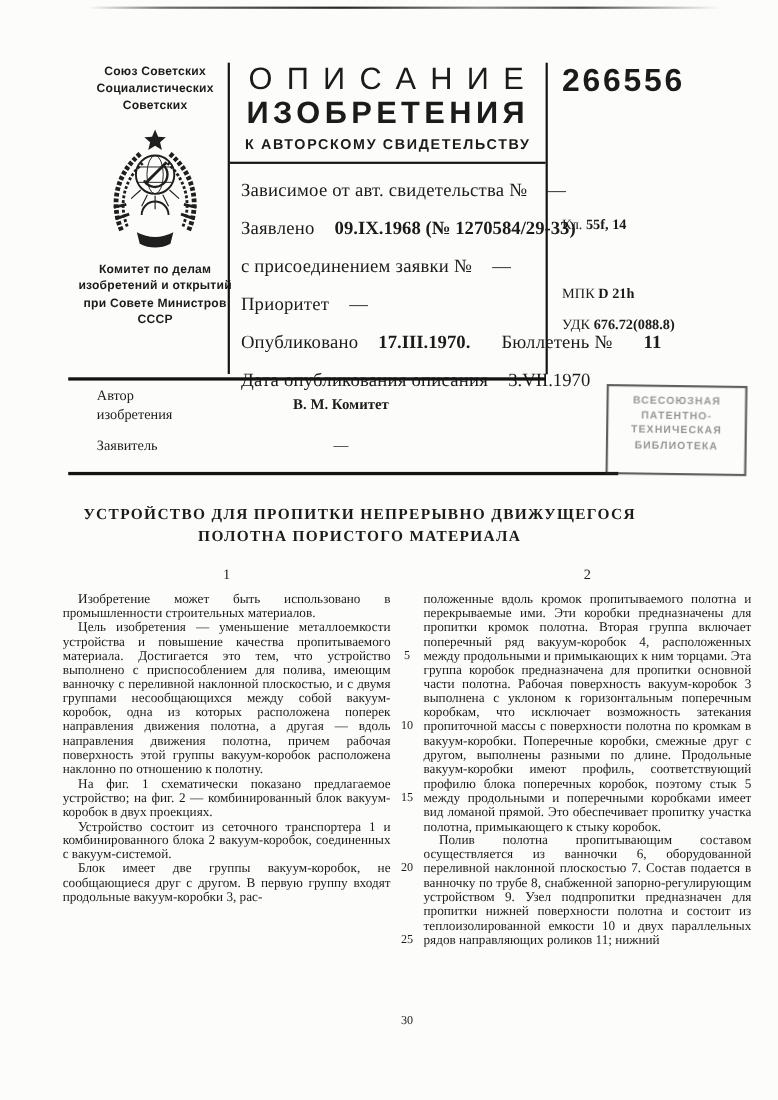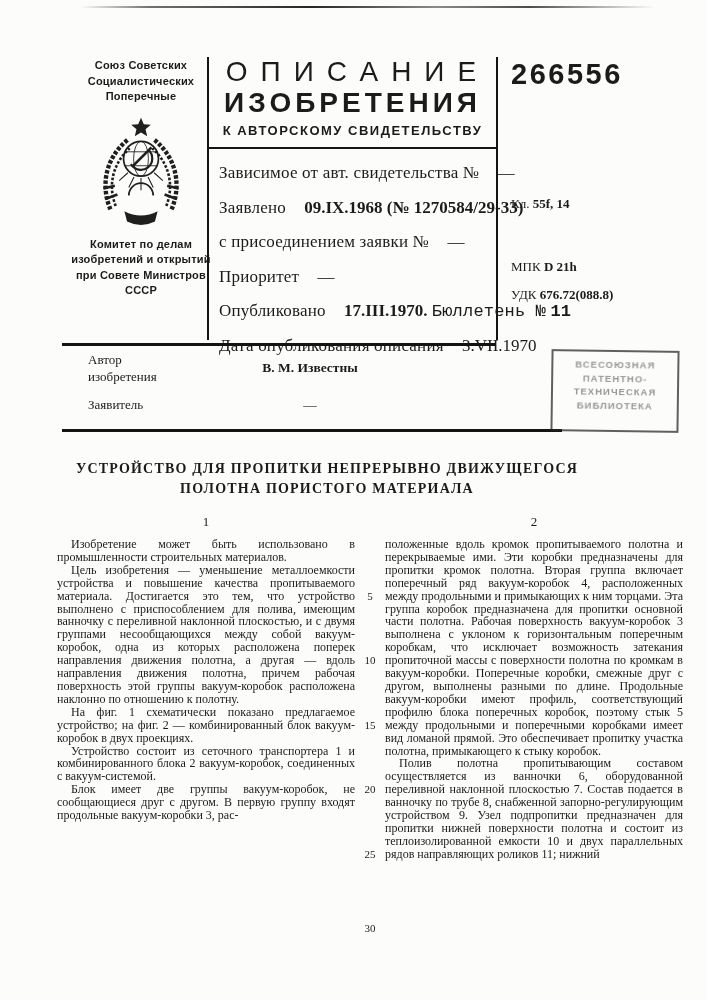--- a/index.html
+++ b/index.html
@@ -20,21 +20,21 @@
   .vrule.left{left:207px;}
   .vrule.right{left:496px;}
   .hdr-center{position:absolute;left:209px;top:56px;width:287px;}
   .t1{font-weight:normal;font-size:28px;line-height:31px;letter-spacing:13px;text-align:center;margin-left:10px;}
   .t2{font-weight:bold;font-size:28px;line-height:31px;letter-spacing:4px;text-align:center;}
   .t3{font-weight:bold;font-size:13px;letter-spacing:1.5px;text-align:center;margin-top:5px;padding-bottom:9px;border-bottom:2.5px solid #141414;}
   .fields{padding:14px 0 0 10px;}
   .field{font-size:17px;margin:0 0 14.5px 0;white-space:nowrap;}
   .field .lbl{letter-spacing:.2px;}
   .field .val{margin-left:14px;}
-  .field .val2{margin-left:0;font-family:Liberation Mono, monospace;}
+  .field .val2{margin-left:24px;}
   .bold{font-weight:bold;}
   .hdr-right{position:absolute;left:498px;top:56px;width:177px;}
   .patent-number{font-weight:bold;font-size:29px;letter-spacing:2.5px;margin:2px 0 0 13px;}
   .side-field{position:absolute;left:13px;font-size:13px;white-space:nowrap;}
   .side-kl{top:140px;}
   .side-mpk{top:203px;}
   .side-udk{top:231px;}
   
   .hrule{position:absolute;height:2.5px;background:#141414;}
   .hrule.top{left:62px;top:343px;width:434px;}
@@ -67,21 +67,21 @@
 <body>
 
 <div class="page">
 
   <div class="scan-line"></div>
 
   <div class="hdr-left sans">
     <div class="country">
       <div>Союз Советских</div>
       <div>Социалистических</div>
-      <div>Поперечные</div>
+      <div>Советских</div>
     </div>
     <div class="emblem-wrap">
       <svg width="96" height="112" viewBox="0 0 110 128" aria-hidden="true">
         <g fill="none" stroke="#1f1f1f">
           <path d="M55 3 l3.2 7.4 8 .6 -6 5.3 1.9 7.9 -7.1 -4.3 -7.1 4.3 1.9 -7.9 -6 -5.3 8 -.6 z" fill="#1f1f1f" stroke="none"></path>
           <circle cx="55" cy="50" r="20" stroke-width="2"></circle>
           <ellipse cx="55" cy="50" rx="8.5" ry="20" stroke-width="1"></ellipse>
           <path d="M36.5 42 h37 M36.5 58 h37" stroke-width="1"></path>
           <path d="M45 59 L67 37" stroke-width="3"></path>
           <path d="M63.5 40 a13 13 0 1 1 -20 16" stroke-width="2.5"></path>
@@ -157,21 +157,21 @@
     </div>
   </div>
 
   <div class="hrule top"></div>
   <div class="hrule bottom"></div>
 
   <div class="party-lbl author">
     <div>Автор</div>
     <div>изобретения</div>
   </div>
-  <div class="party-val author">В. М. Известны</div>
+  <div class="party-val author">В. М. Комитет</div>
   <div class="party-lbl applicant">Заявитель</div>
   <div class="party-val applicant">—</div>
 
   <div class="stamp">
     <div>ВСЕСОЮЗНАЯ</div>
     <div>ПАТЕНТНО-</div>
     <div>ТЕХНИЧЕСКАЯ</div>
     <div>БИБЛИОТЕКА</div>
   </div>
 

